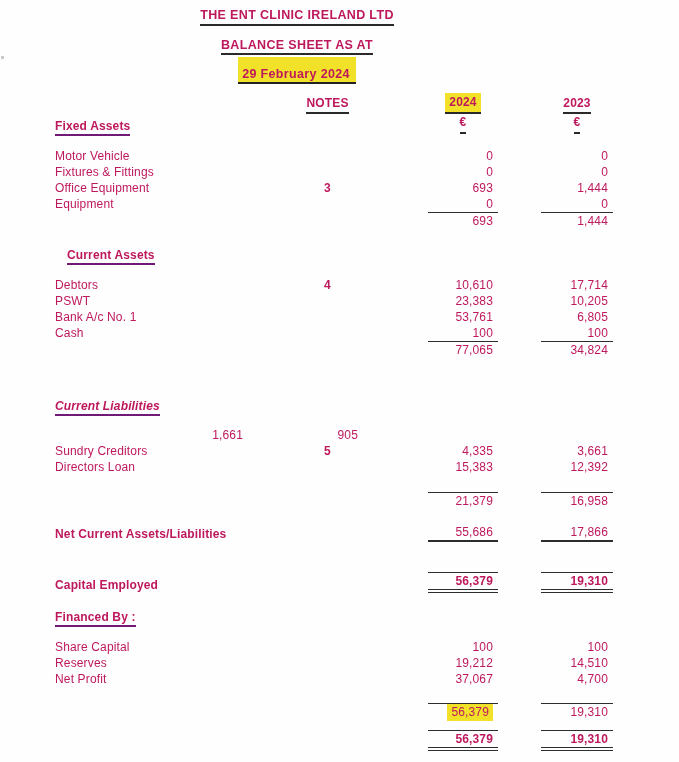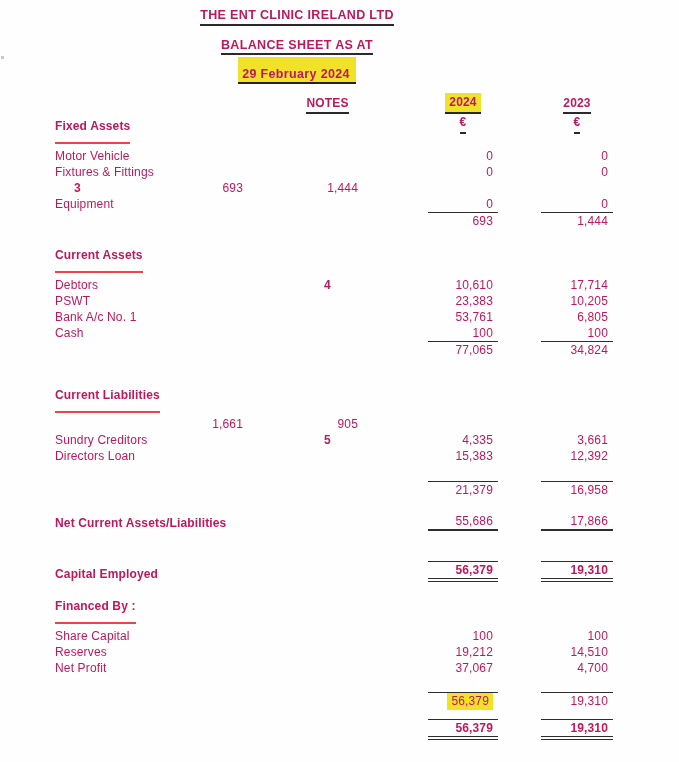--- a/index.html
+++ b/index.html
@@ -74,22 +74,22 @@
   .v23 .vbox{width:72px;}
   .vbox-c{
     display:inline-block;
     box-sizing:border-box;
     text-align:center;
   }
   .v24 .vbox-c{width:70px;}
   .v23 .vbox-c{width:72px;}
   .lbl.heading{
     font-weight:bold;
-    border-bottom:2px solid #ef4444;
-    padding-bottom:9px;
+    border-bottom:2px solid #701a75;
+    padding-bottom:1px;
   }
   .lbl.bold{font-weight:bold;}
   .b{font-weight:bold;}
   .boldv{font-weight:bold;}
   .ln-top{border-top:1.5px solid #2d2d2d;}
   .ln-bottom{border-bottom:2px solid #2d2d2d;}
   .ln-grand{
     border-top:1.5px solid #2d2d2d;
     border-bottom:4px double #2d2d2d;
   }
@@ -150,20 +150,21 @@
           <div class="c-label"><span class="lbl ">Fixtures &amp; Fittings</span></div>
           <div class="c-note"></div>
           <div class="c-val v24">
             <span class="vbox">0</span>
           </div>
           <div class="c-val v23">
             <span class="vbox">0</span>
           </div>
         </div>
         <div class="row">
+          <div class="c-label"><span class="lbl ">Office Equipment</span></div>
           <div class="c-note"><span>3</span></div>
           <div class="c-val v24">
             <span class="vbox">693</span>
           </div>
           <div class="c-val v23">
             <span class="vbox">1,444</span>
           </div>
         </div>
         <div class="row">
           <div class="c-label"><span class="lbl ">Equipment</span></div>
@@ -178,21 +179,21 @@
         <div class="row">
           <div class="c-label"></div>
           <div class="c-note"></div>
           <div class="c-val v24">
             <span class="vbox ln-top">693</span>
           </div>
           <div class="c-val v23">
             <span class="vbox ln-top">1,444</span>
           </div>
         </div>
-        <div class="row" style="margin-top: 18px;">
+        <div class="row" style="margin-top: 18px; margin-left: 12px;">
           <div class="c-label"><span class="lbl heading">Current Assets</span></div>
           <div class="c-note"></div>
           <div class="c-val v24">
             <span class="vbox"></span>
           </div>
           <div class="c-val v23">
             <span class="vbox"></span>
           </div>
         </div>
         <div class="row" style="margin-top: 14px;">
@@ -238,21 +239,21 @@
         <div class="row">
           <div class="c-label"></div>
           <div class="c-note"></div>
           <div class="c-val v24">
             <span class="vbox ln-top">77,065</span>
           </div>
           <div class="c-val v23">
             <span class="vbox ln-top">34,824</span>
           </div>
         </div>
-        <div class="row" style="margin-top: 29px;">
+        <div class="row" style="margin-top: 40px; font-style: italic;">
           <div class="c-label"><span class="lbl heading">Current Liabilities</span></div>
           <div class="c-note"></div>
           <div class="c-val v24">
             <span class="vbox"></span>
           </div>
           <div class="c-val v23">
             <span class="vbox"></span>
           </div>
         </div>
         <div class="row" style="margin-top: 13px;">

